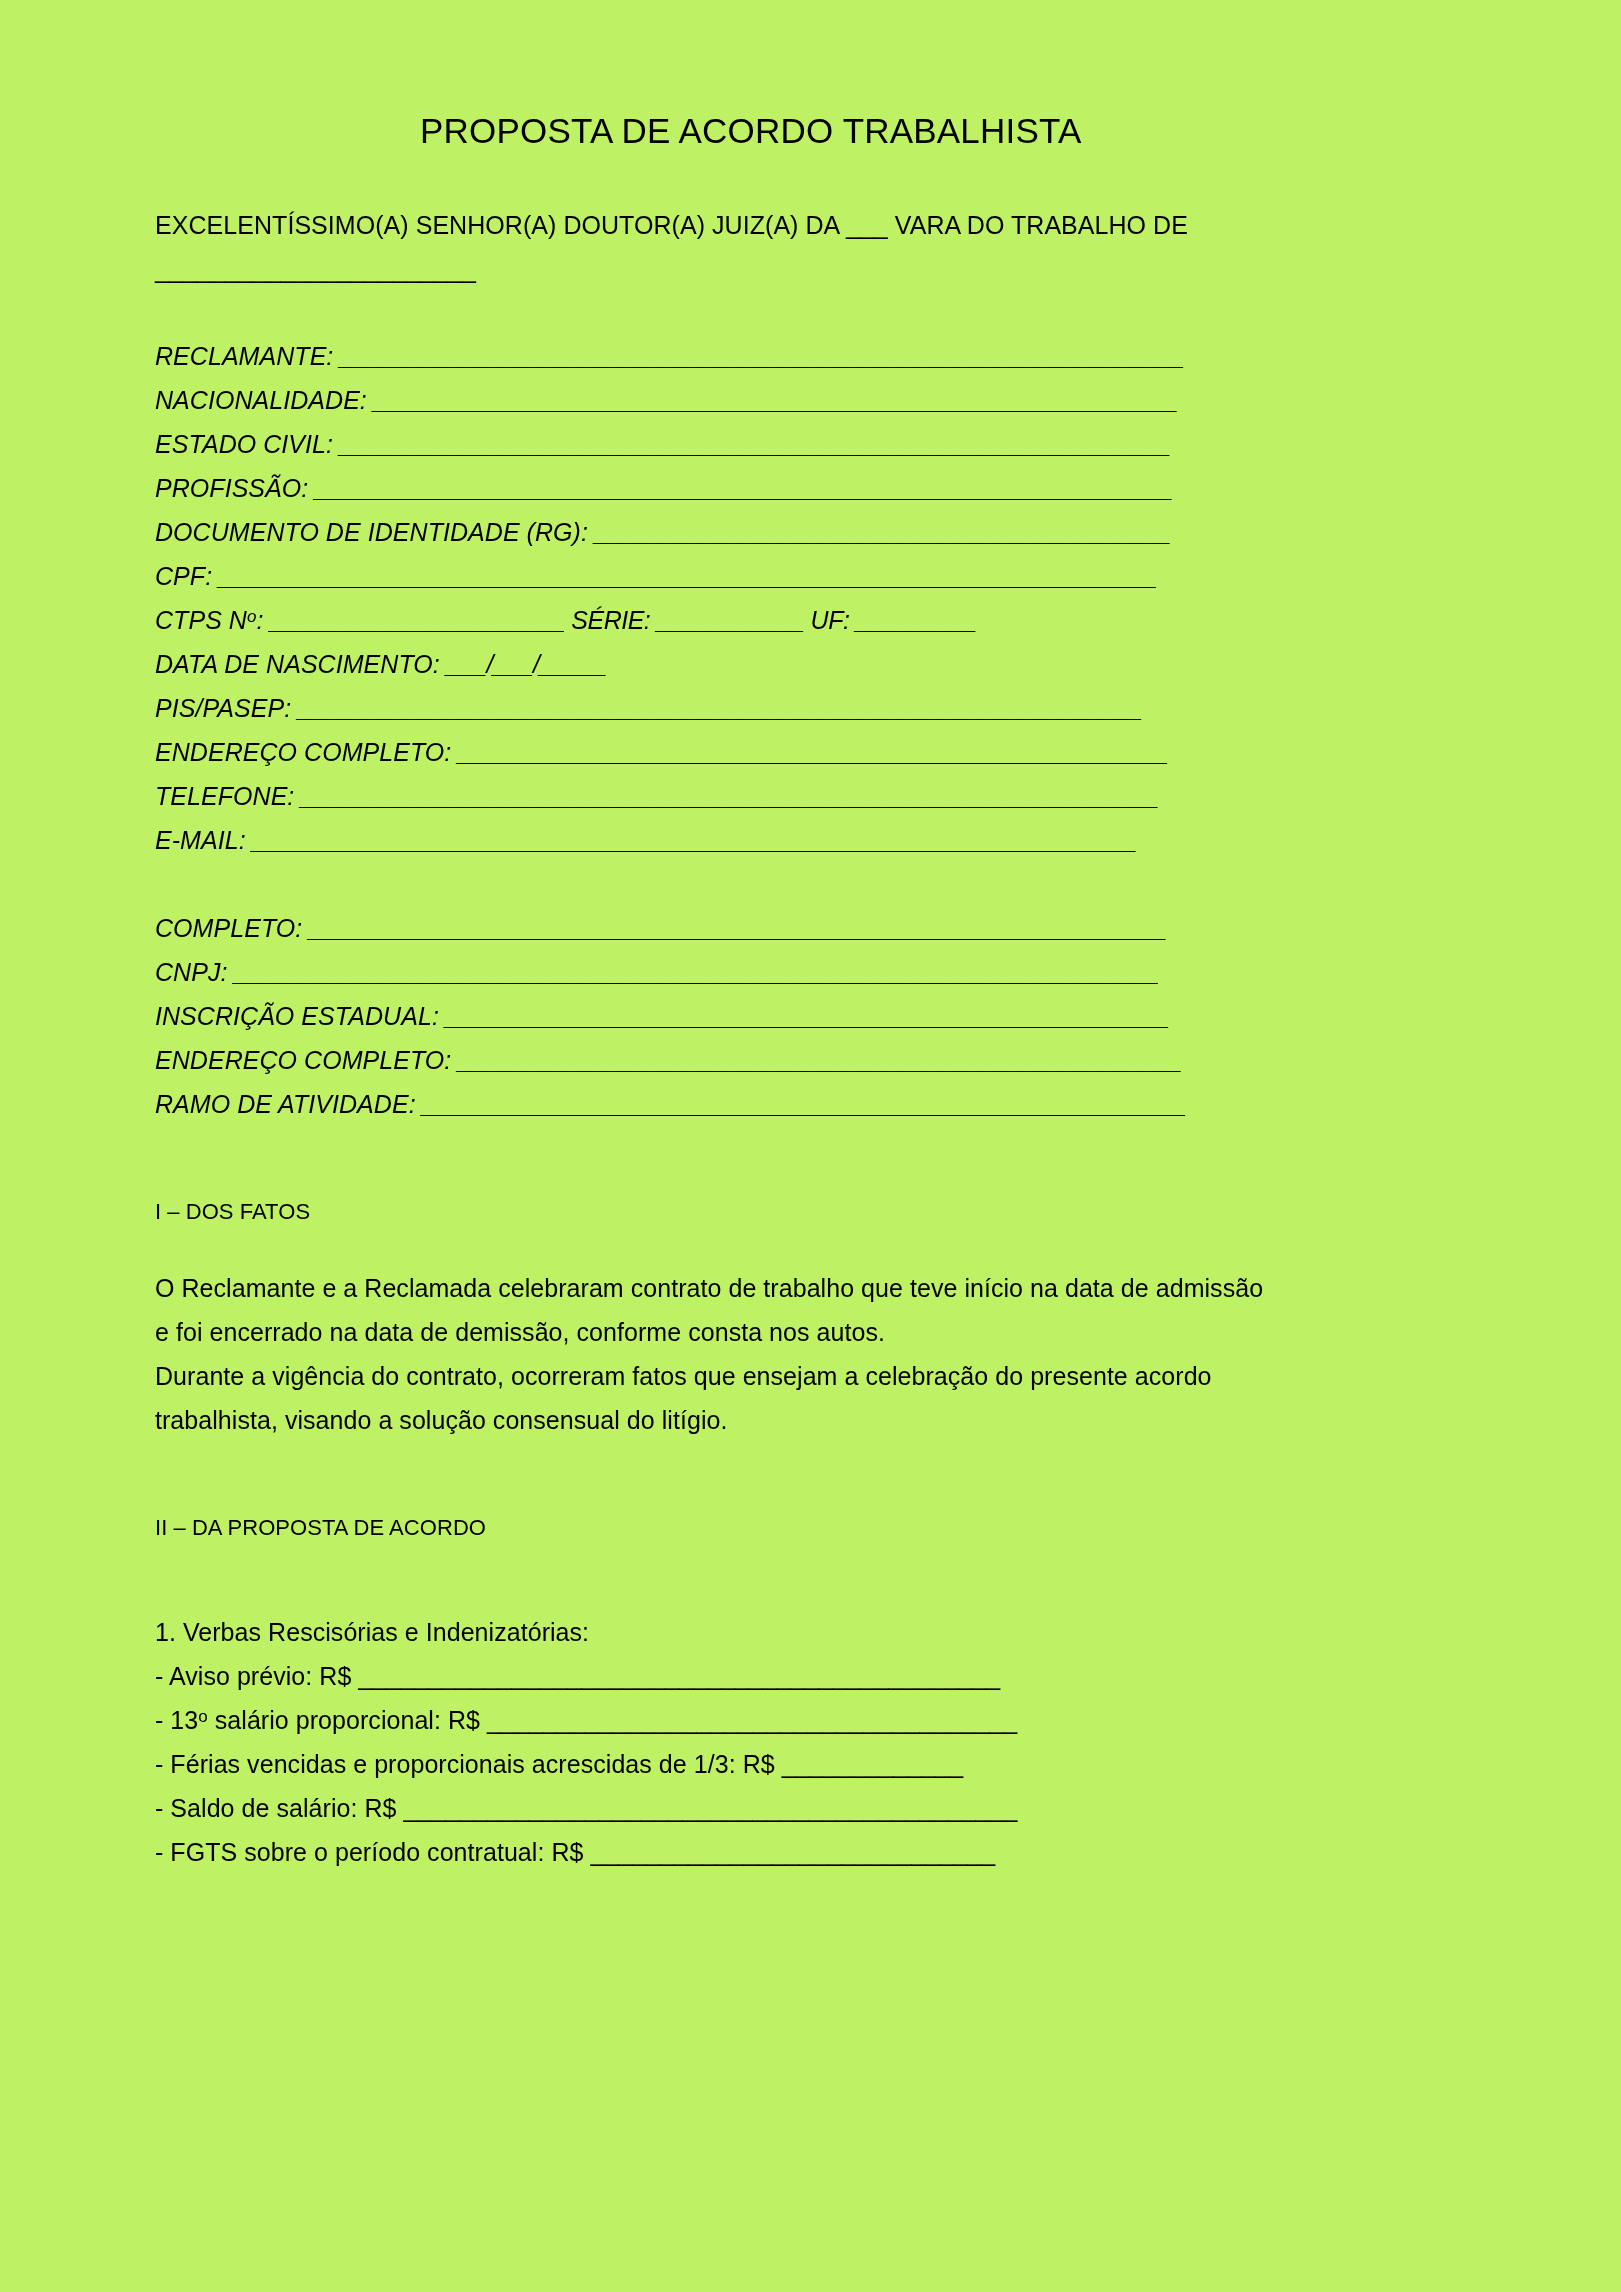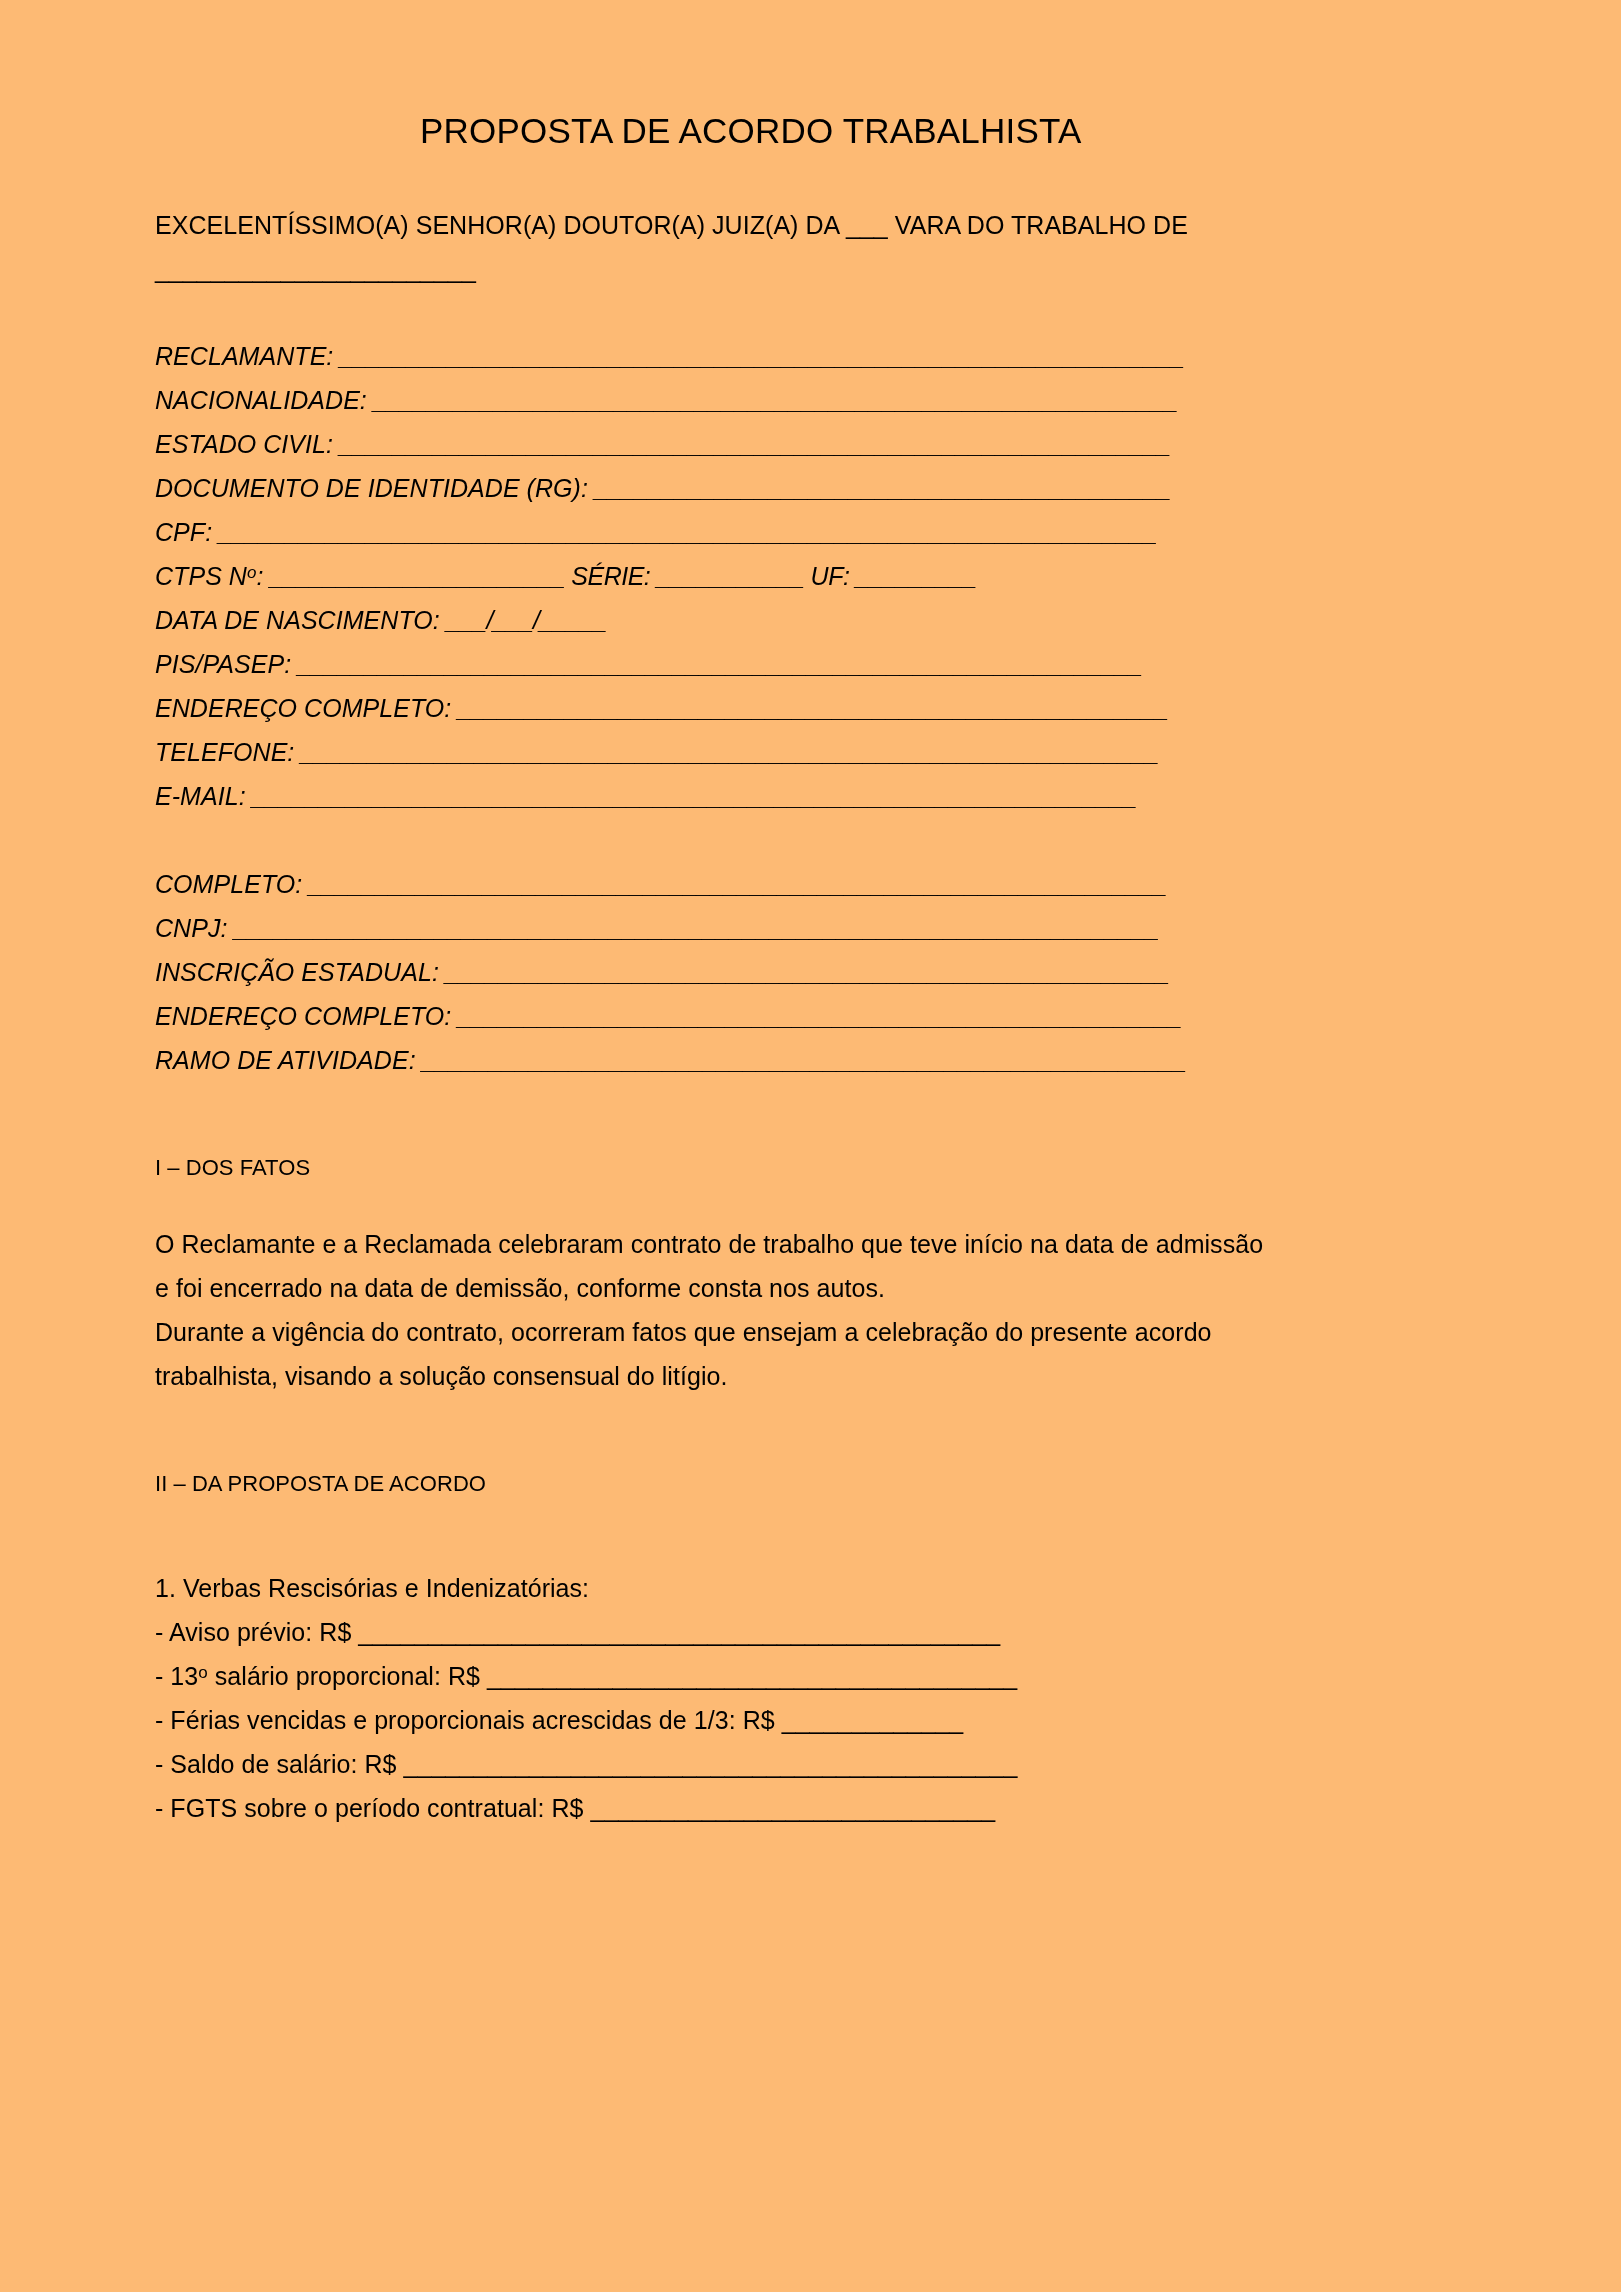--- a/index.html
+++ b/index.html
@@ -10,21 +10,21 @@
   }
   body {
     font-family: "Liberation Sans", "DejaVu Sans", sans-serif;
     color: #000000;
   }
   .page {
     position: relative;
     width: 1621px;
     height: 2293px;
     margin: 0 auto;
-    background: #fdba74;
+    background: #bef264;
     box-sizing: border-box;
     padding: 0;
     overflow: hidden;
   }
   .content {
     position: absolute;
     left: 155px;
     top: 0;
     width: 1313px;
   }
@@ -119,20 +119,23 @@
       </div>
 
       <div class="field-line">
         <span>NACIONALIDADE:</span><span class="fill"> ____________________________________________________________</span>
       </div>
 
       <div class="field-line">
         <span>ESTADO CIVIL:</span><span class="fill"> ______________________________________________________________</span>
       </div>
 
+      <div class="field-line">
+        <span>PROFISSÃO:</span><span class="fill"> ________________________________________________________________</span>
+      </div>
 
       <div class="field-line">
         <span>DOCUMENTO DE IDENTIDADE (RG):</span><span class="fill"> ___________________________________________</span>
       </div>
 
       <div class="field-line">
         <span>CPF:</span><span class="fill"> ______________________________________________________________________</span>
       </div>
 
       <div class="field-line">

